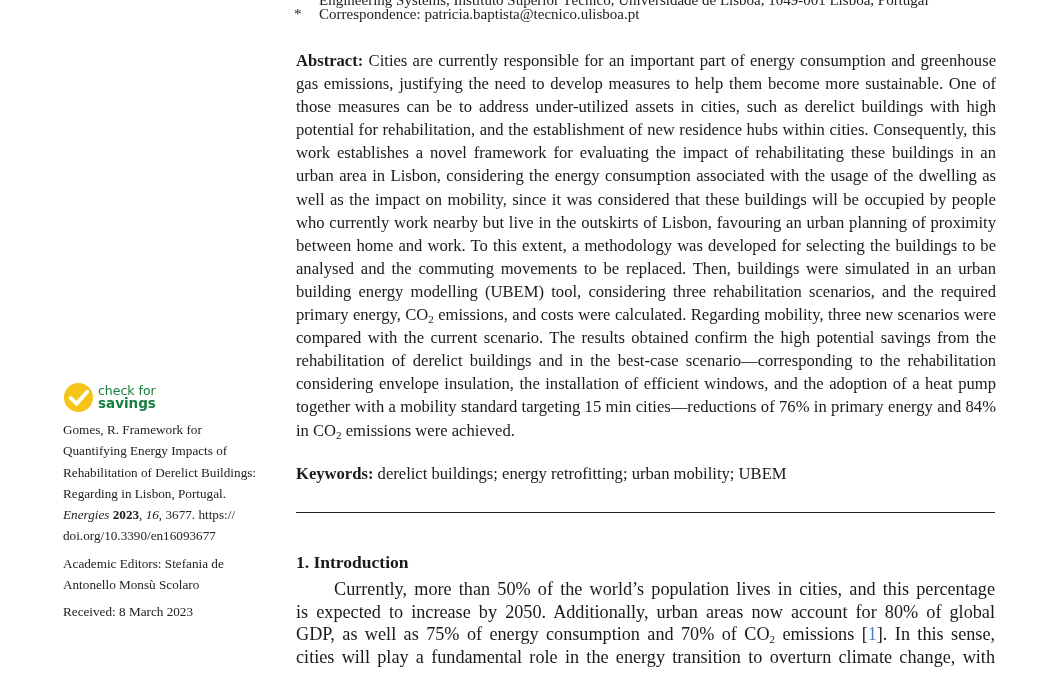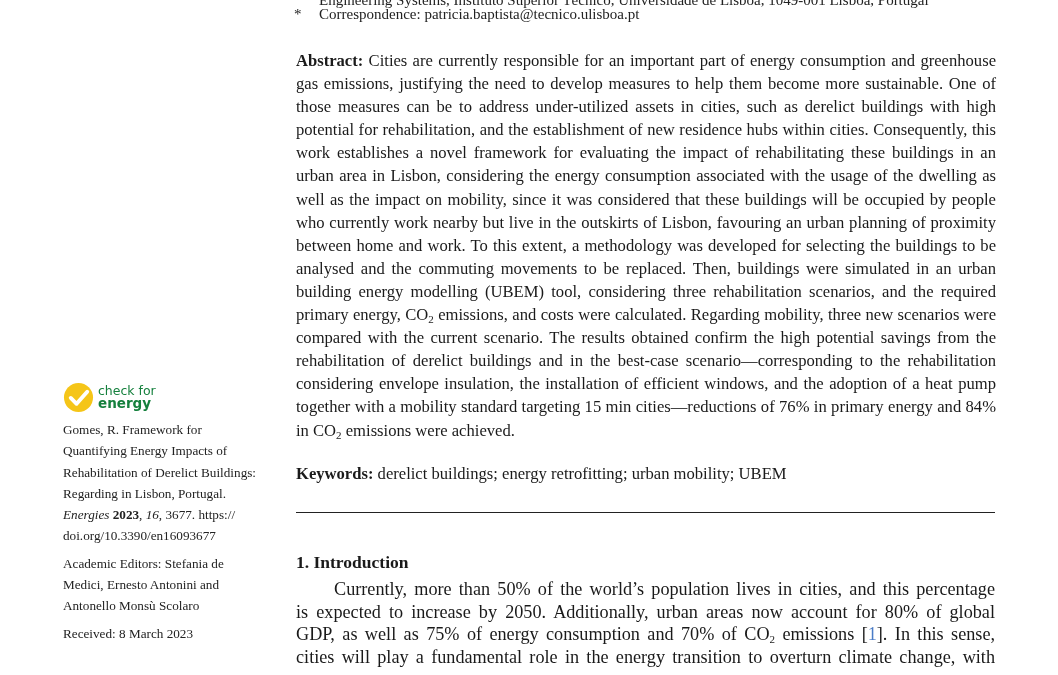--- a/index.html
+++ b/index.html
@@ -75,33 +75,32 @@
 </div>
 
 <div class="sidebar">
   <div class="cfu">
     <svg class="cfu-icon" viewBox="0 0 32 32">
       <circle cx="16" cy="16" r="15" fill="#f5c518"></circle>
       <path d="M8 16.5 L14 22.5 L25 10" stroke="#ffffff" stroke-width="4" fill="none" stroke-linecap="round" stroke-linejoin="round"></path>
     </svg>
     <div class="cfu-text">
       <span class="t1">check for</span>
-      <span class="t2">energy</span>
+      <span class="t2">savings</span>
     </div>
   </div>
 
   <div class="side-block">
     <span class="side-line">Gomes, R. Framework for</span>
     <span class="side-line">Quantifying Energy Impacts of</span>
     <span class="side-line">Rehabilitation of Derelict Buildings:</span>
     <span class="side-line">Regarding in Lisbon, Portugal.</span>
     <span class="side-line"><i>Energies</i> <b>2023</b>, <i>16</i><span>, 3677.   https://</span></span>
     <span class="side-line">doi.org/10.3390/en16093677</span>
   </div>
 
   <div class="side-block">
     <span class="side-line">Academic Editors: Stefania de</span>
-    <span class="side-line">Medici, Ernesto Antonini and</span>
     <span class="side-line">Antonello Monsù Scolaro</span>
   </div>
 
   <div class="side-block">Received: 8 March 2023</div>
 </div>
 
 </body></html>

